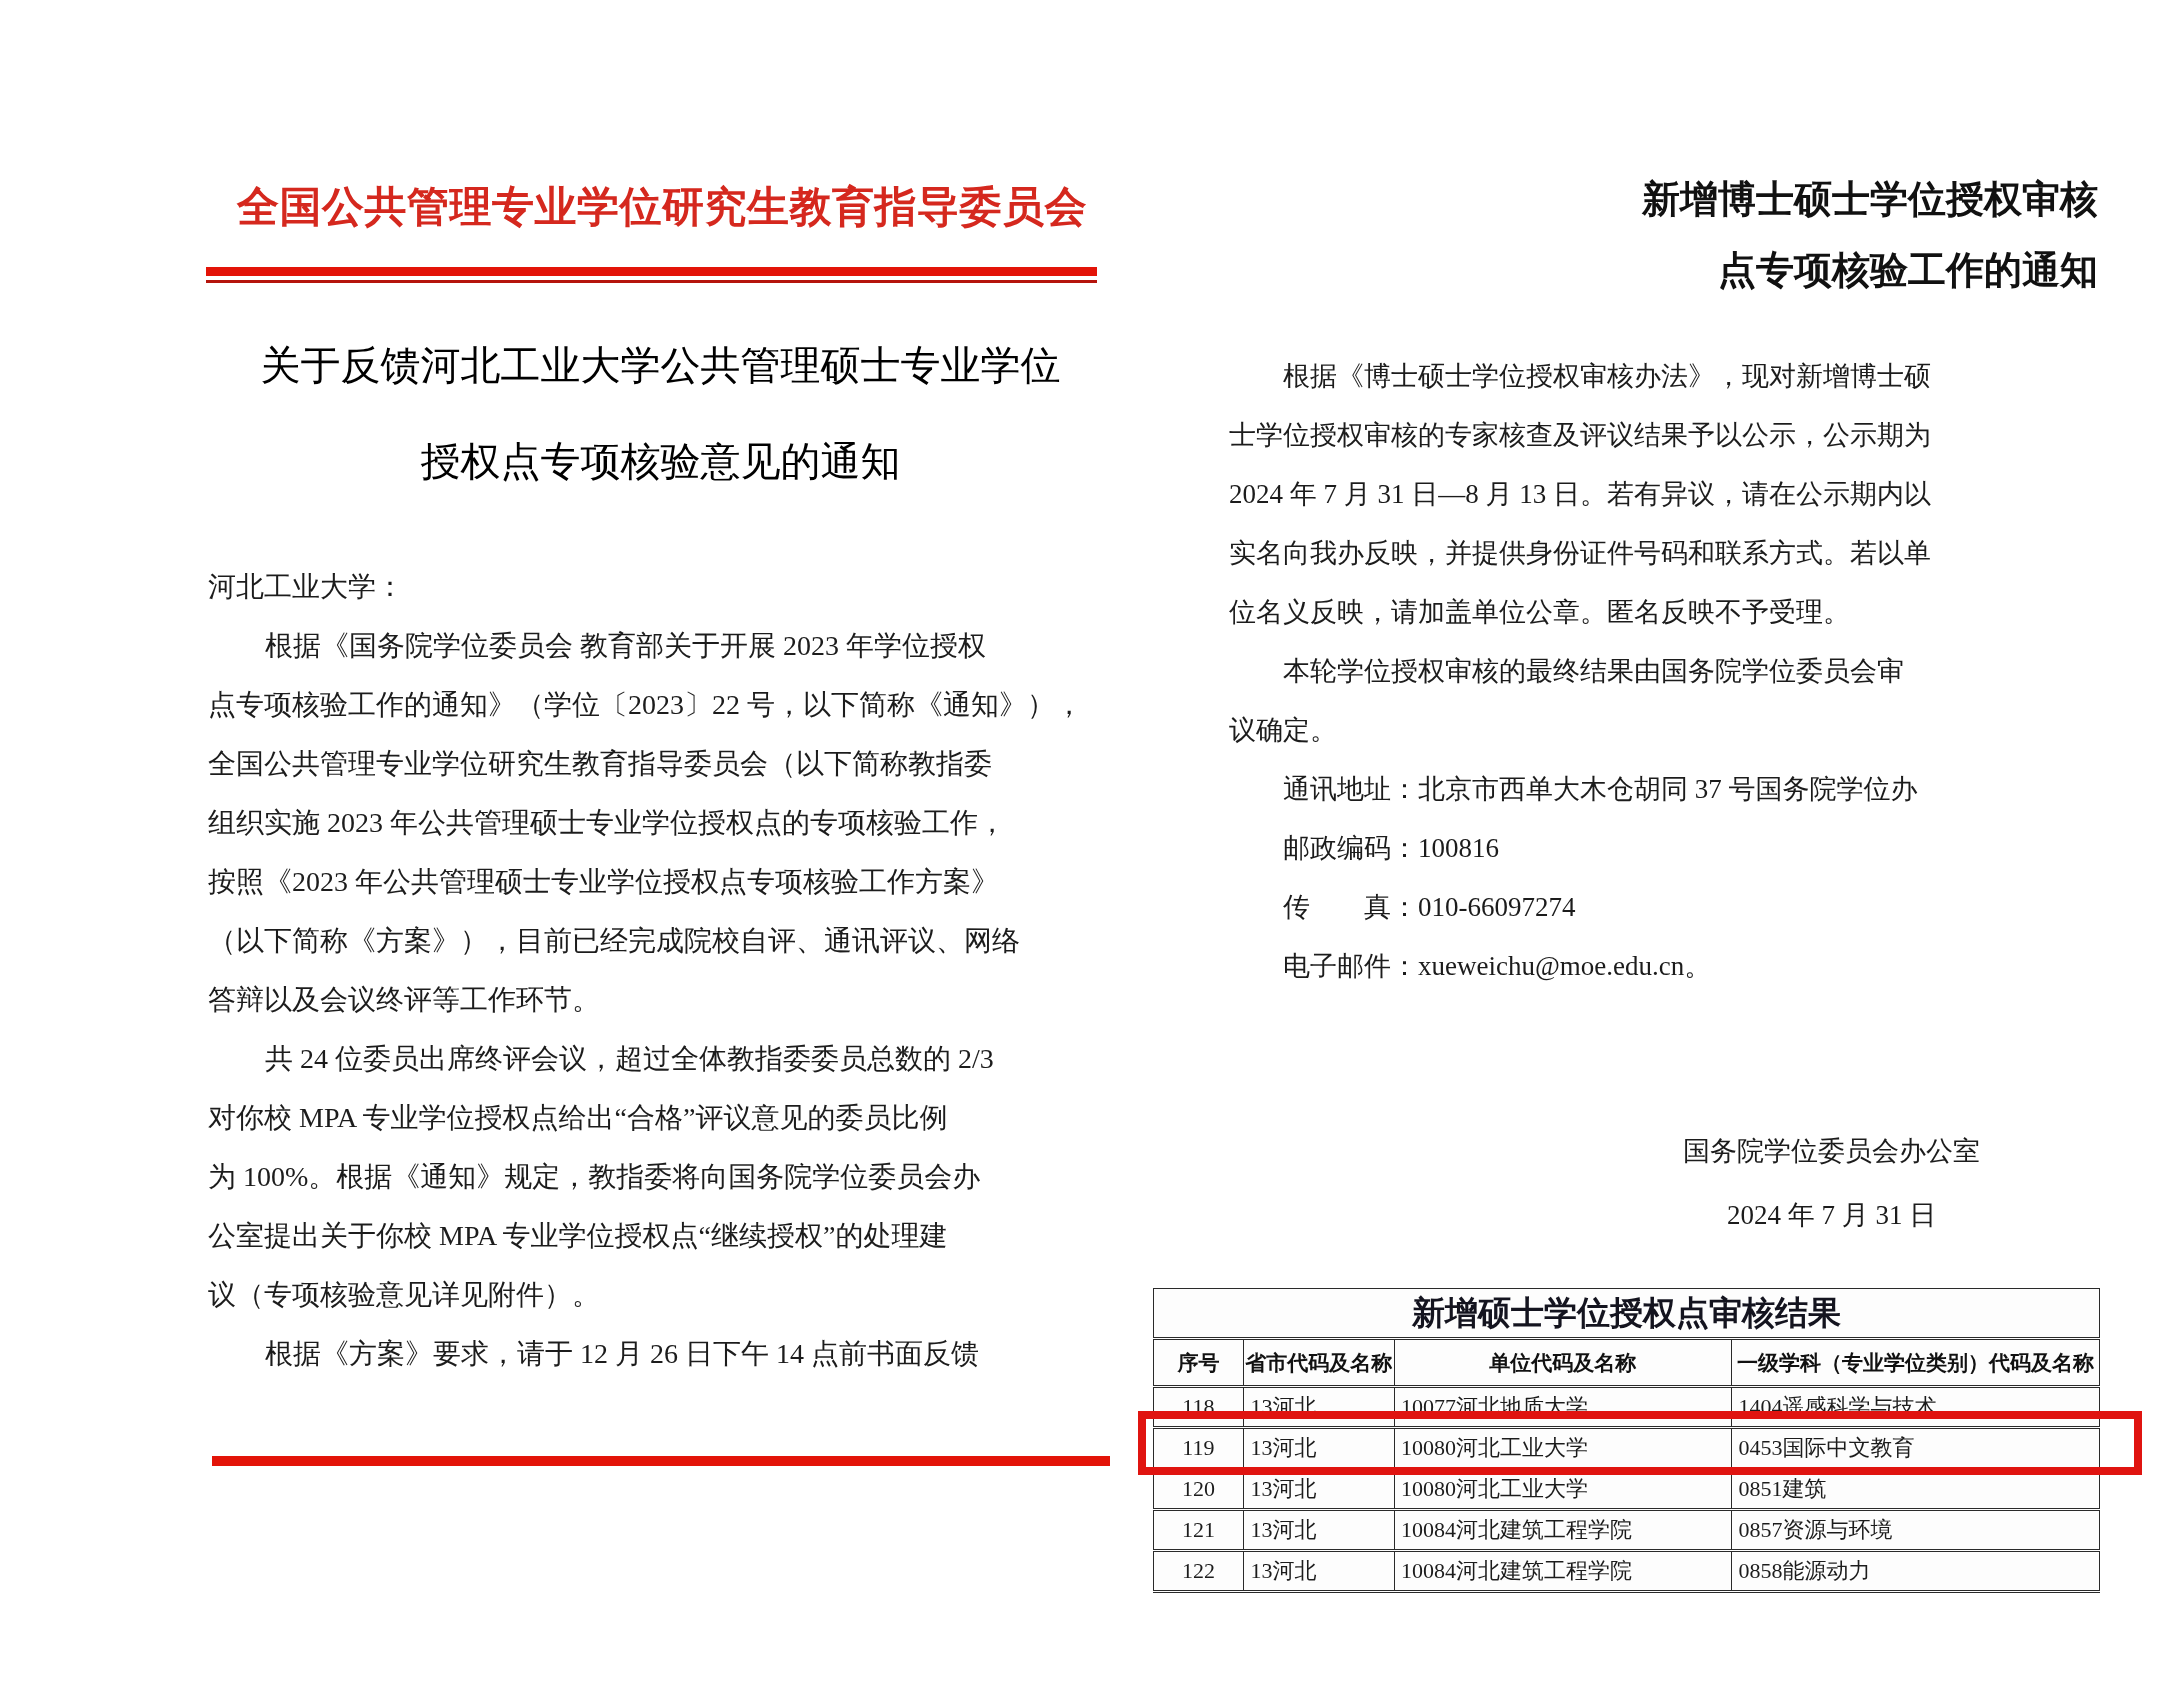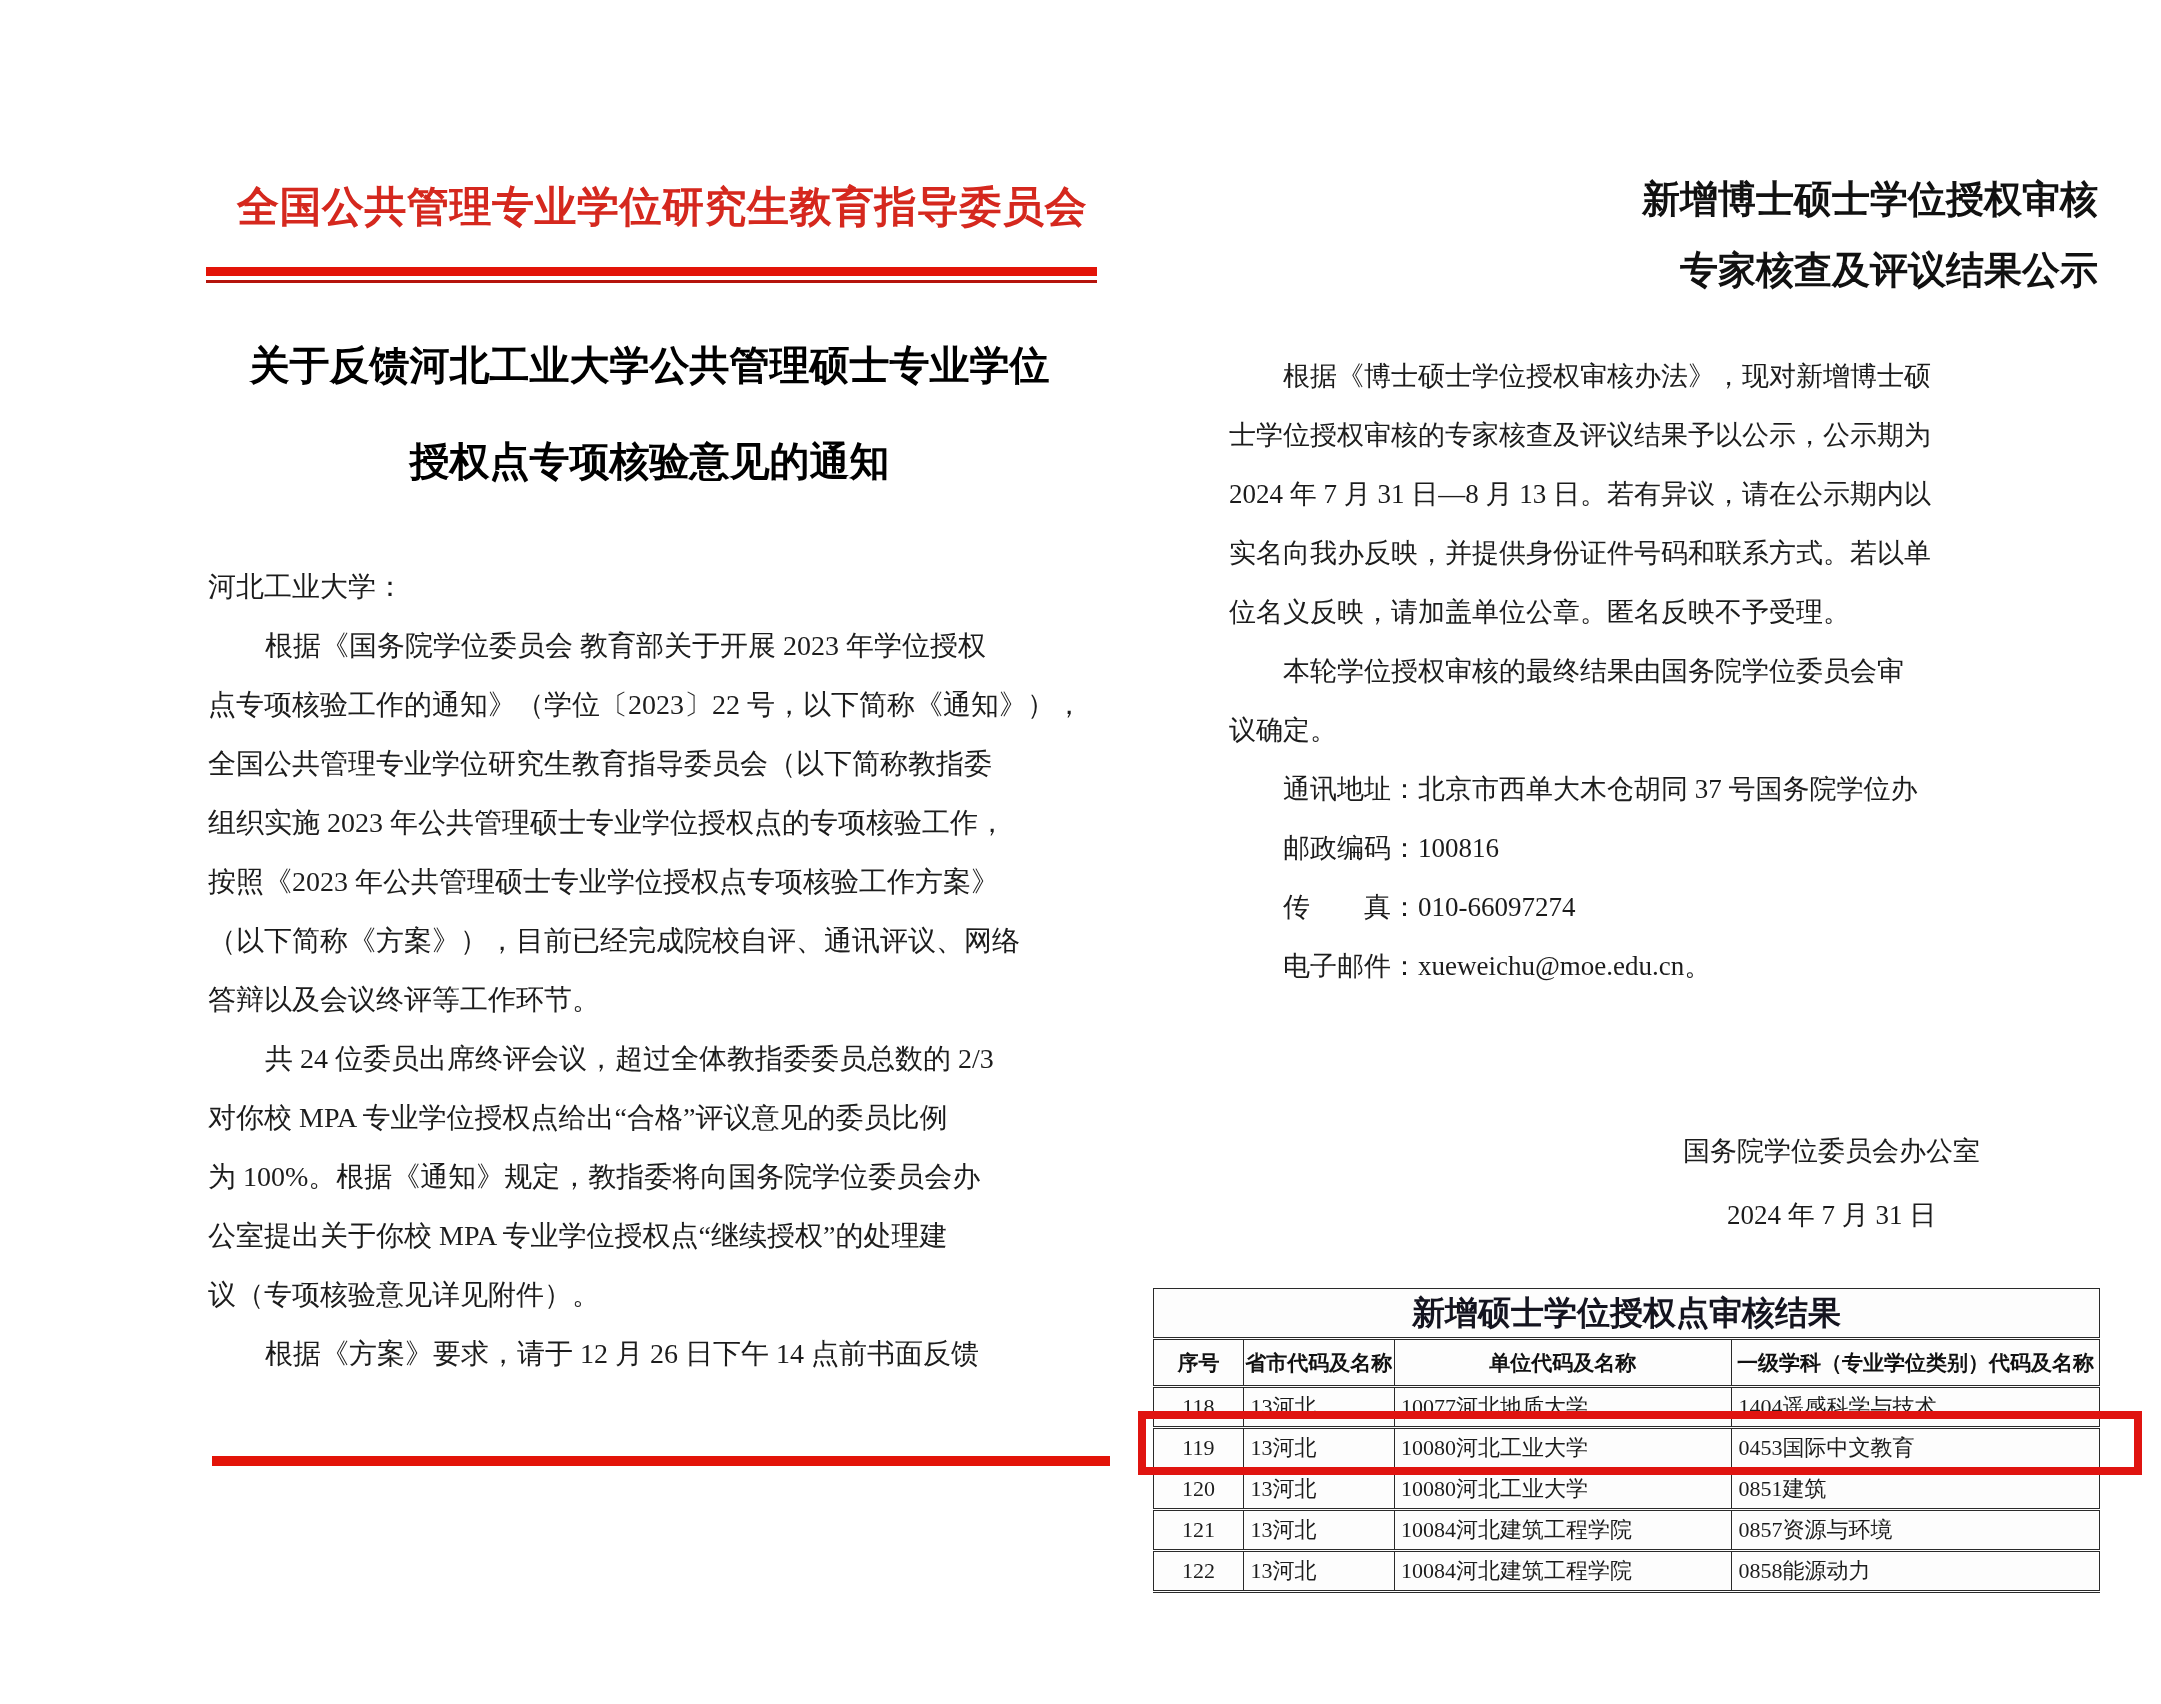--- a/index.html
+++ b/index.html
@@ -16,22 +16,22 @@
 
   
   .left-header {
     left: 213px; top: 179px; width: 898px;
     font-size: 42px; font-weight: bold; color: #d5281e;
     text-align: center; letter-spacing: 0.5px; white-space: nowrap;
   }
   .divider-thick { left: 206px; top: 267px; width: 891px; height: 8.5px; background: #e31408; }
   .divider-thin  { left: 206px; top: 280px; width: 891px; height: 3.3px;  background: #b5140c; }
   .left-title {
-    left: 197px; top: 318px; width: 905px;
-    font-size: 40px; font-weight: bold; color: #000;
+    left: 208px; top: 318px; width: 905px;
+    font-size: 40px; font-weight: normal; color: #000;
     text-align: center; line-height: 96px; white-space: nowrap;
   }
   .left-body {
     left: 208px; top: 557px; width: 917px;
     font-size: 28px; line-height: 59px; white-space: nowrap;
   }
   .left-body .line.ind, .right-body .line.ind { padding-left: 57px; }
   .left-redline { left: 212px; top: 1456px; width: 898px; height: 10.4px; background: #e31408; }
 
   
@@ -113,21 +113,21 @@
       <div class="line ind">根据《方案》要求，请于 12 月 26 日下午 14 点前书面反馈</div>
     </div>
 
     <div class="abs left-redline"></div>
   </div>
 
   <div class="abs">
 
     <div class="abs right-title">
       <div>新增博士硕士学位授权审核</div>
-      <div>专家核查及评议结果公示</div>
+      <div>点专项核验工作的通知</div>
     </div>
 
     <div class="abs right-body">
       <div class="line ind">根据《博士硕士学位授权审核办法》，现对新增博士硕</div>
       <div class="line">士学位授权审核的专家核查及评议结果予以公示，公示期为</div>
       <div class="line">2024 年 7 月 31 日—8 月 13 日。若有异议，请在公示期内以</div>
       <div class="line">实名向我办反映，并提供身份证件号码和联系方式。若以单</div>
       <div class="line">位名义反映，请加盖单位公章。匿名反映不予受理。</div>
       <div class="line ind">本轮学位授权审核的最终结果由国务院学位委员会审</div>
       <div class="line">议确定。</div>

